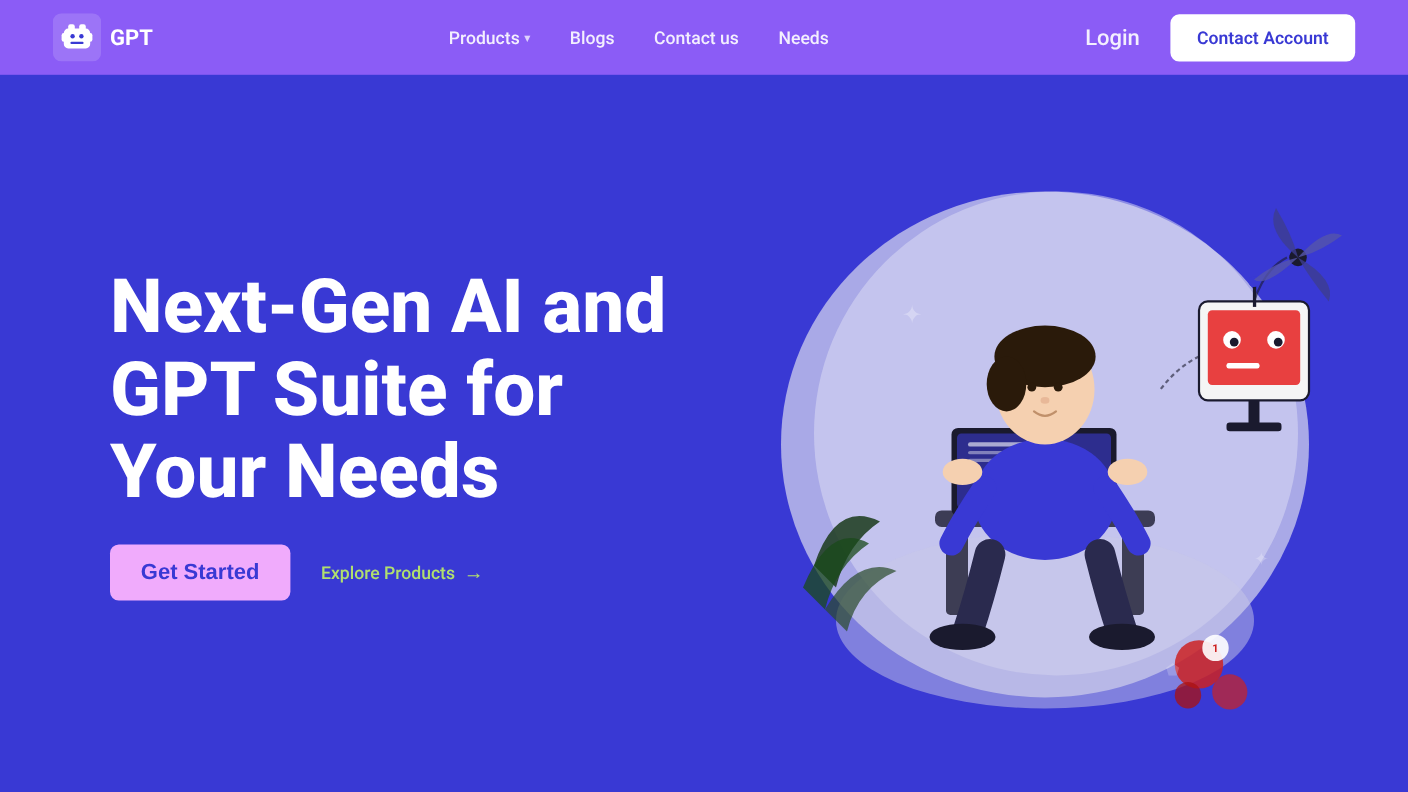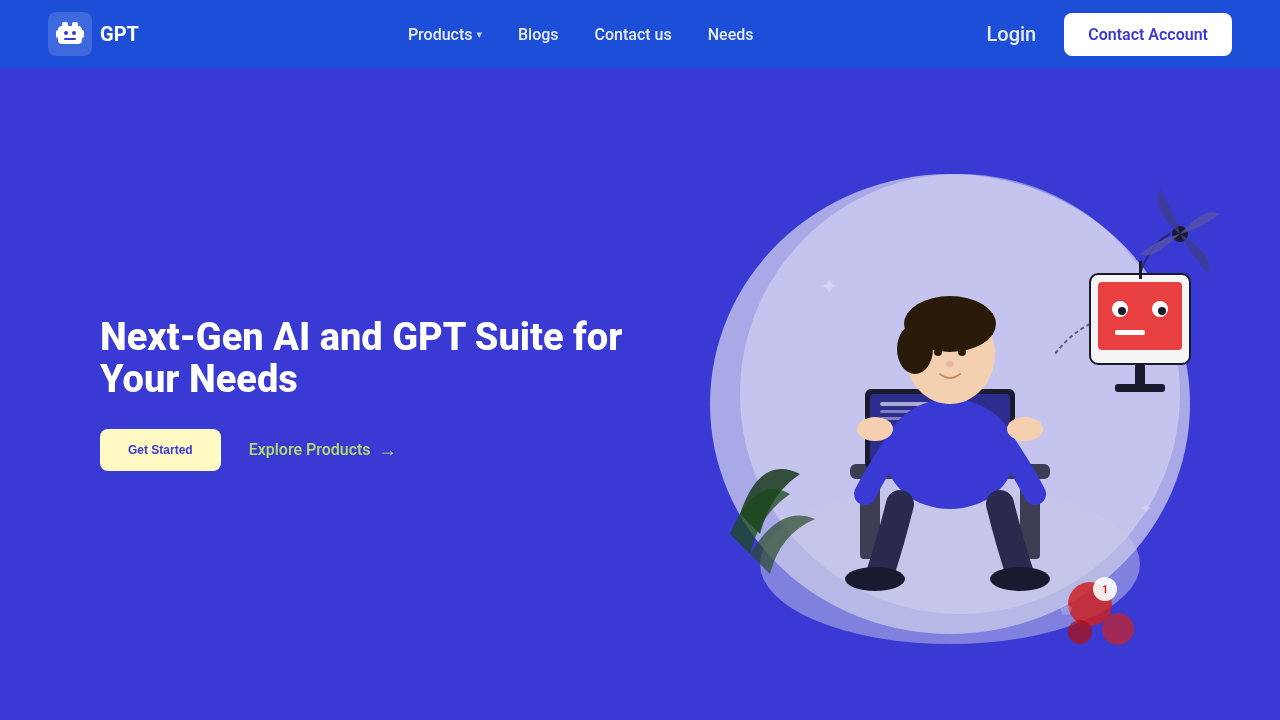--- a/index.html
+++ b/index.html
@@ -13,21 +13,21 @@
       overflow: hidden;
     }
 
     
     nav {
       display: flex;
       align-items: center;
       justify-content: space-between;
       padding: 0 48px;
       height: 68px;
-      background-color: #1d4ed8;
+      background-color: #8b5cf6;
     }
 
     .nav-logo {
       display: flex;
       align-items: center;
       gap: 8px;
       text-decoration: none;
     }
 
     .logo-icon {
@@ -98,21 +98,21 @@
       height: calc(720px - 68px);
       position: relative;
     }
 
     .hero-text {
       max-width: 560px;
       flex-shrink: 0;
     }
 
     .hero-title {
-      font-size: 38px;
+      font-size: 68px;
       font-weight: 800;
       line-height: 1.1;
       margin-bottom: 28px;
       color: #ffffff;
     }
 
     .hero-subtitle {
       font-size: 17px;
       line-height: 1.65;
       color: rgba(255,255,255,0.88);
@@ -120,26 +120,26 @@
       max-width: 400px;
     }
 
     .hero-actions {
       display: flex;
       align-items: center;
       gap: 28px;
     }
 
     .get-started-btn {
-      background: #fef9c3;
+      background: #f0abfc;
       color: #3939d4;
       border: none;
       border-radius: 8px;
       padding: 14px 28px;
-      font-size: 12px;
+      font-size: 20px;
       font-weight: 600;
       cursor: pointer;
     }
 
     .explore-products-link {
       color: #bef264;
       text-decoration: none;
       font-size: 16px;
       font-weight: 500;
       display: flex;

